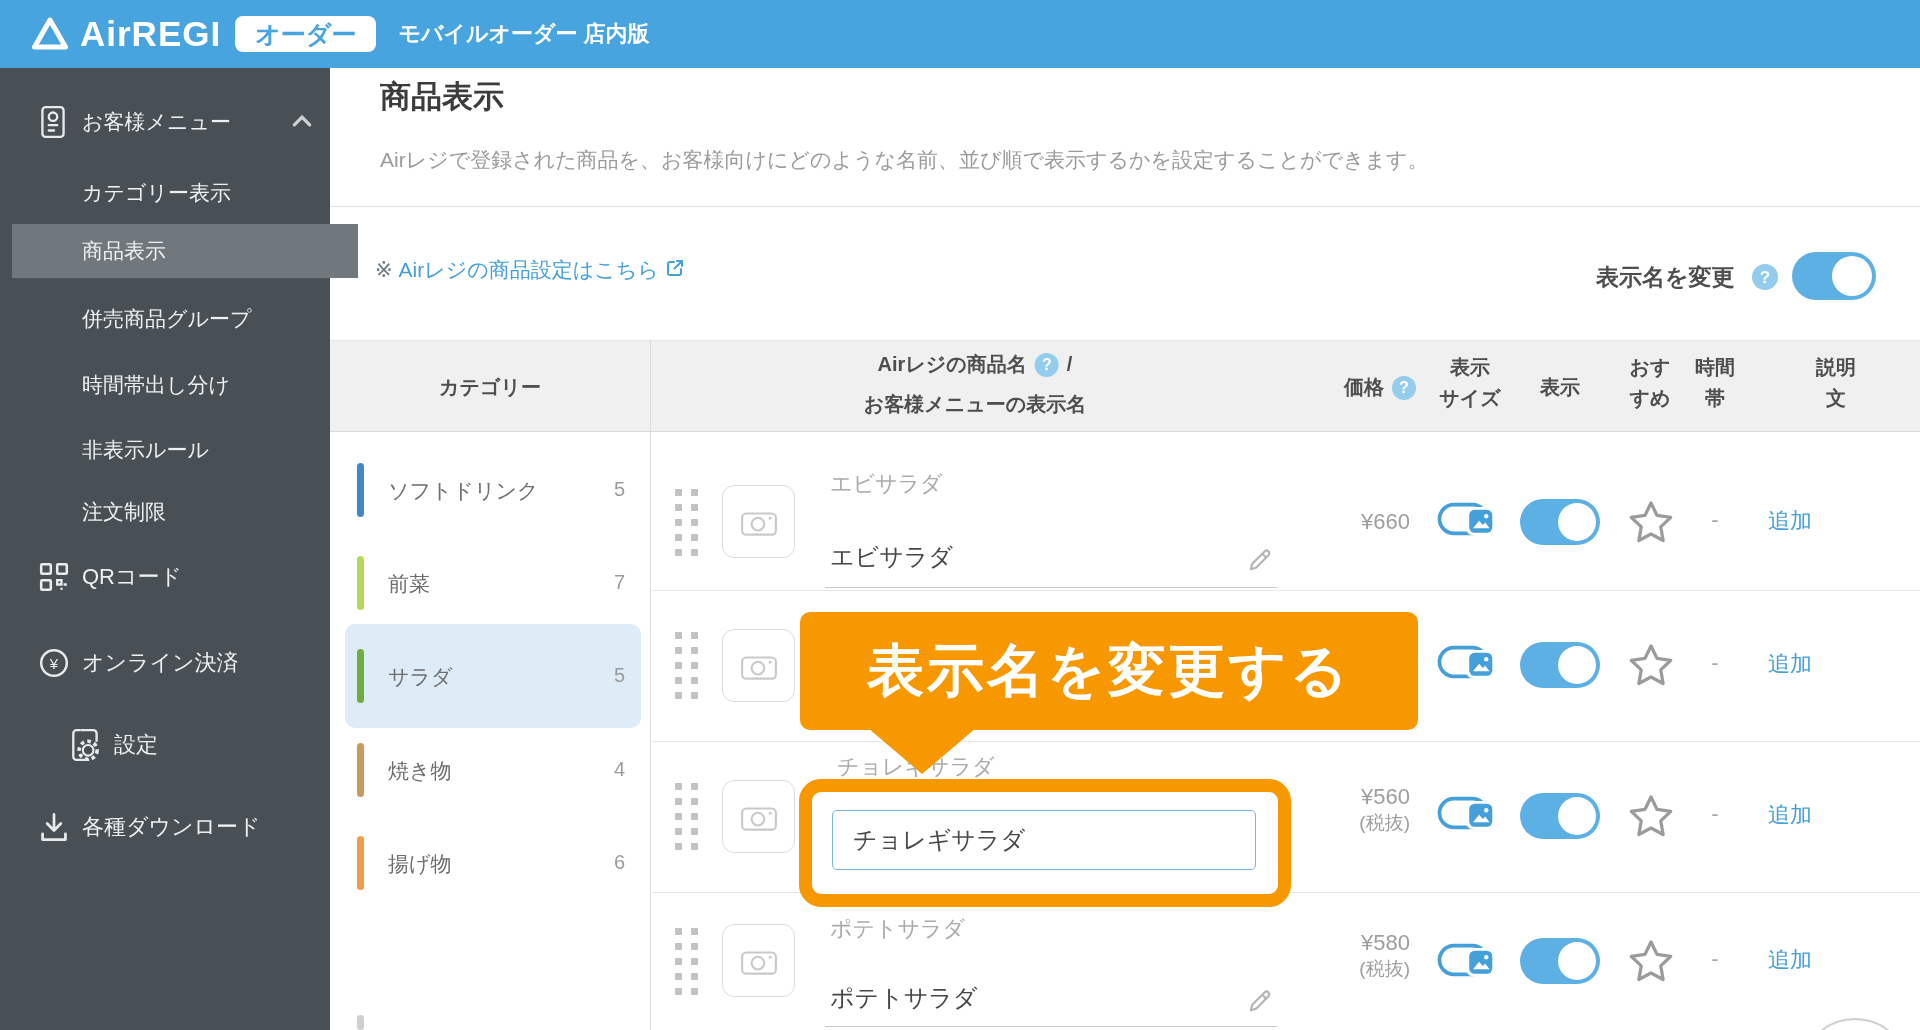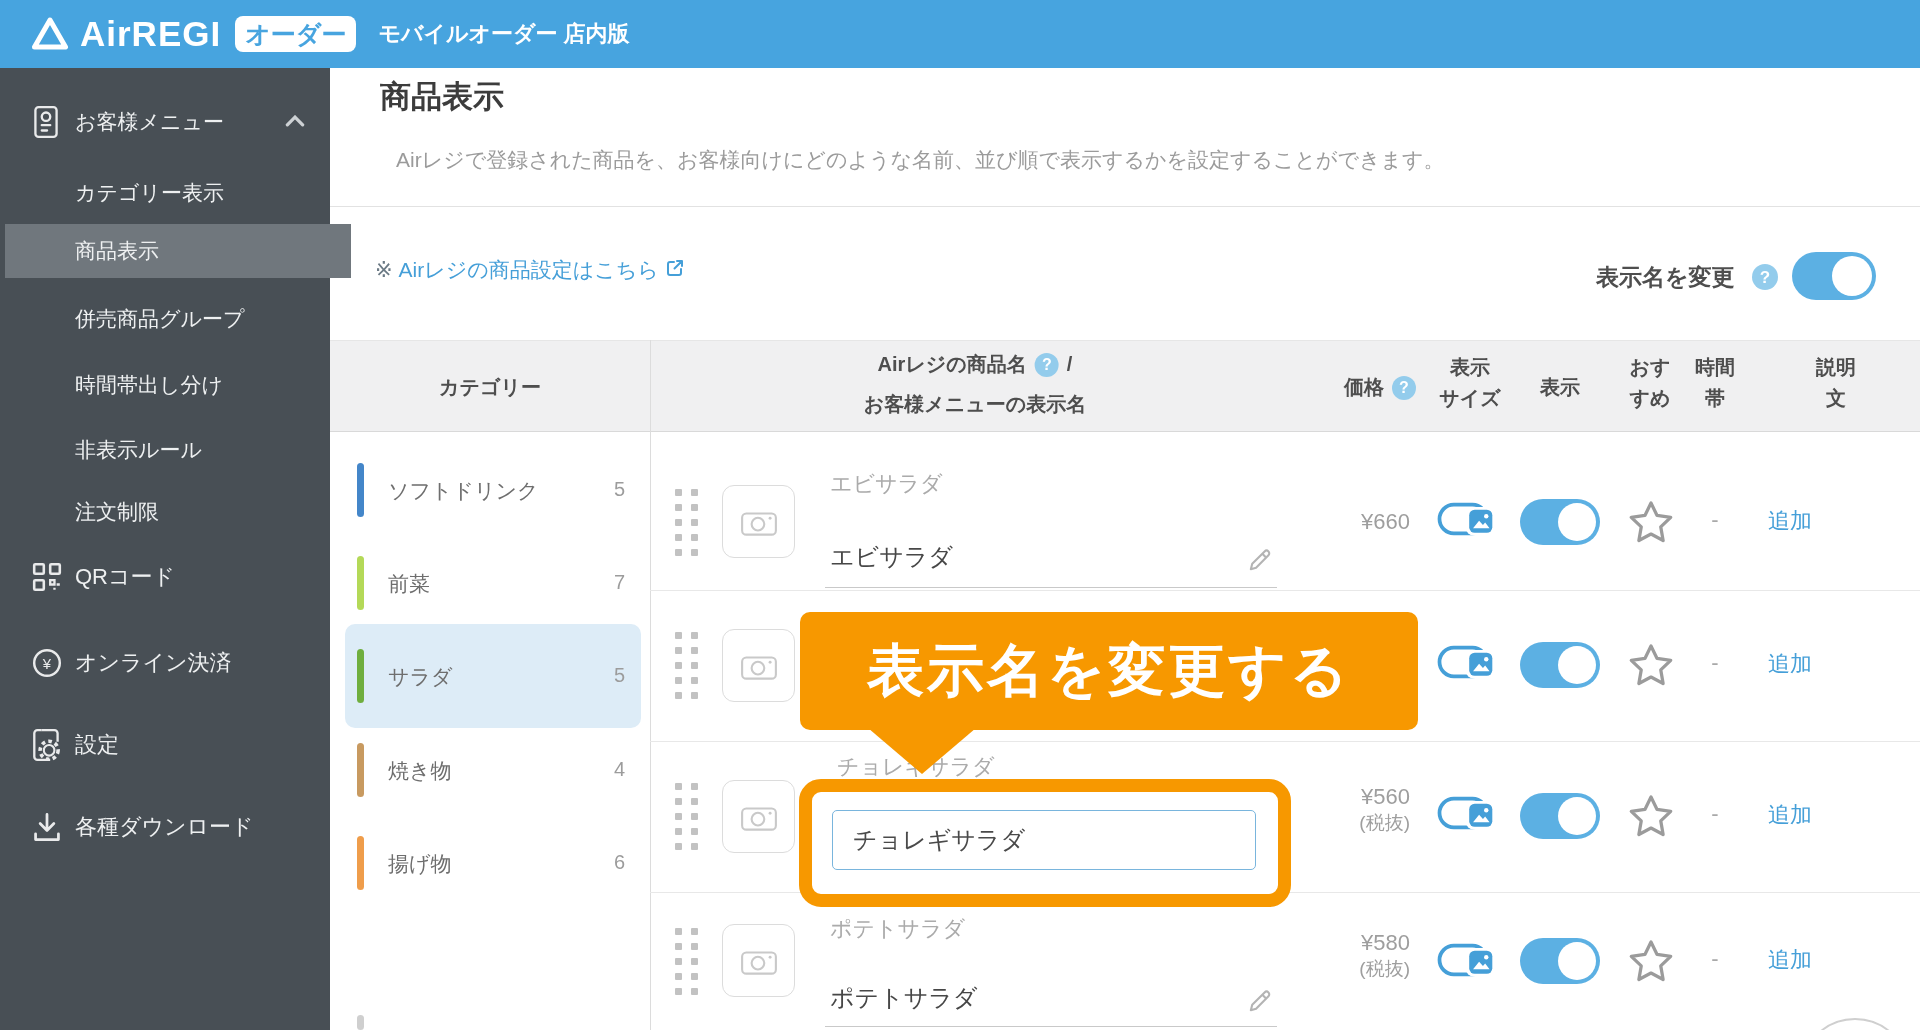--- a/index.html
+++ b/index.html
@@ -6,37 +6,37 @@
   #app{position:relative;width:1920px;height:1030px;overflow:hidden;
        font-family:"Liberation Sans","DejaVu Sans",sans-serif;background:#fff;}
   .abs{position:absolute;}
 
   
   .hdr{position:absolute;left:0;top:0;width:1920px;height:68px;background:#47a4df;
        display:flex;align-items:center;}
   .hdr .logo{margin-left:30px;display:flex;align-items:center;}
   .brand{color:#fff;font-size:35px;font-weight:bold;letter-spacing:1px;margin-left:10px;}
   .brand-badge{margin-left:14px;background:#fff;color:#47a4df;font-weight:bold;font-size:25px;
-       padding:3px 10px;border-radius:8px;line-height:1.2;}
+       padding:3px 20px;border-radius:8px;line-height:1.2;}
   .app-title{margin-left:22px;color:#fff;font-size:22px;font-weight:bold;}
 
   
   .sidebar{position:absolute;left:0;top:68px;width:330px;height:962px;background:#484f55;color:#eef0f1;}
-  .nav-row{position:absolute;left:5px;width:346px;display:flex;align-items:center;cursor:pointer;}
+  .nav-row{position:absolute;left:12px;width:346px;display:flex;align-items:center;cursor:pointer;}
   .nav-row .lbl{font-size:21px;color:#eef0f1;}
   .nav-head-lbl{font-size:22px;}
   .nav-sel{background:#70777d;}
   .nav-icon{position:absolute;left:26px;display:flex;align-items:center;}
   .indent{padding-left:70px;}
   .chev{position:absolute;left:280px;}
   .collapse-btn{position:absolute;left:276px;top:958px;font-size:36px;color:#cdd1d4;cursor:pointer;line-height:1;}
 
   
   .page-title{position:absolute;left:380px;top:76px;font-size:31px;font-weight:bold;color:#3c3c3c;}
-  .page-desc{position:absolute;left:380px;top:146px;font-size:21px;color:#9b9b9b;margin-left:16px;}
+  .page-desc{position:absolute;left:380px;top:146px;font-size:21px;color:#9b9b9b;}
   .divider-h{position:absolute;left:330px;top:206px;width:1590px;height:1px;background:#e2e2e2;}
 
   .note-link{position:absolute;left:375px;top:256px;font-size:21px;display:flex;align-items:center;gap:6px;}
   .note-prefix{color:#6b7a85;}
   .link-blue{color:#459fd8;cursor:pointer;}
 
   .rename-label{position:absolute;left:1596px;top:262px;font-size:23px;font-weight:bold;color:#4e4e4e;}
   .qbadge{width:26px;height:26px;border-radius:50%;background:#93ccec;color:#fff;font-size:17px;
        font-weight:bold;display:flex;align-items:center;justify-content:center;line-height:1;cursor:pointer;}
   .toggle{position:absolute;width:80px;height:46px;border-radius:23px;background:#5cb0e3;cursor:pointer;}
@@ -163,21 +163,21 @@
     </div>
     <div class="nav-row" style="top:568px;height:54px;">
       <span class="nav-icon">
         <svg width="32" height="32" viewBox="0 0 30 30" fill="none">
           <circle cx="15" cy="15" r="12" stroke="#e9eaeb" stroke-width="2.3"></circle>
           <text x="15" y="20.5" font-size="14" fill="#e9eaeb" text-anchor="middle" font-family="sans-serif">¥</text>
         </svg>
       </span>
       <span class="lbl indent" style="font-size:22px;">オンライン決済</span>
     </div>
-    <div class="nav-row" style="top:650px;height:54px;">
+    <div class="nav-row" style="top:650px;height:54px;margin-left:32px;">
       <span class="nav-icon">
         <svg width="32" height="36" viewBox="0 0 30 34" fill="none" stroke="#e9eaeb">
           <path d="M10 3 h-4 a3 3 0 0 0 -3 3 v22 a3 3 0 0 0 3 3 h12" stroke-width="2.2"></path>
           <path d="M10 3 h12 a3 3 0 0 1 3 3 v8" stroke-width="2.2"></path>
           <circle cx="17" cy="22" r="5" stroke-width="2"></circle>
           <circle cx="17" cy="22" r="8.5" stroke-width="3.4" stroke-dasharray="3.4 3.1"></circle>
         </svg>
       </span>
       <span class="lbl indent" style="font-size:22px;">設定</span>
     </div>

